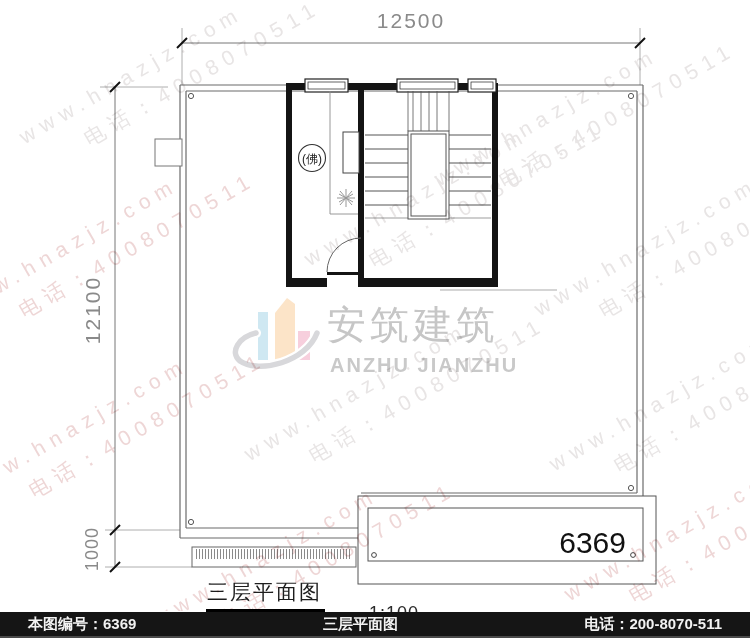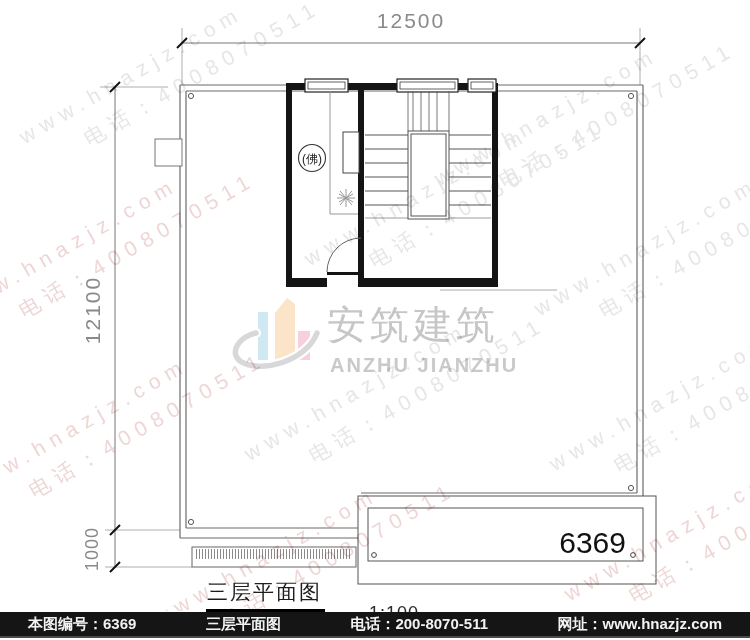--- a/index.html
+++ b/index.html
@@ -213,16 +213,15 @@
       <div class="wm" style="left: 150px; top: 610px; color: rgb(238, 214, 214);">
         <div>www.hnazjz.com</div>
         <div class="l2">电话：4008070511</div>
       </div>
     </div>
 
   <div id="footer">
     <span>本图编号：6369</span>
     <span>三层平面图</span>
     <span>电话：200-8070-511</span>
-    <span>网址：www.hnazjz.com</span>
   </div>
 
 </div>
 
 </body></html>

